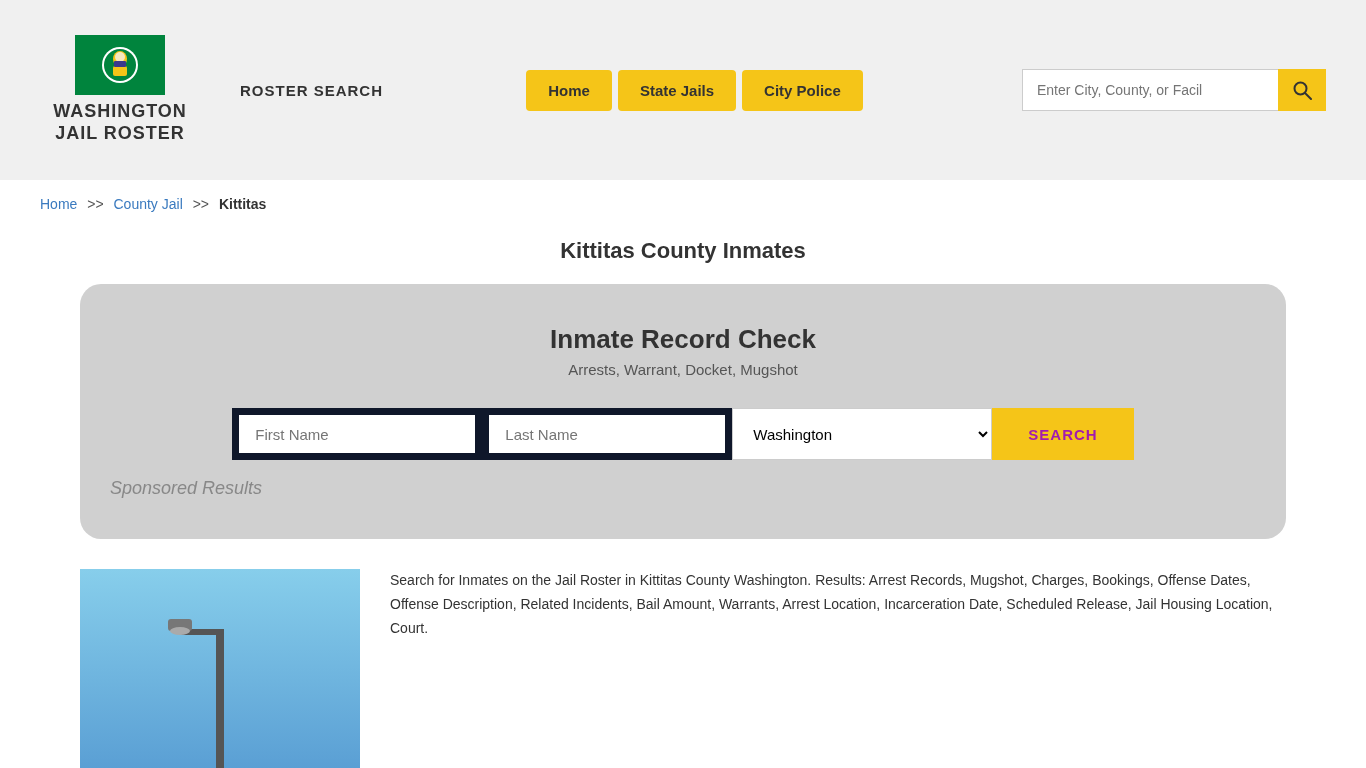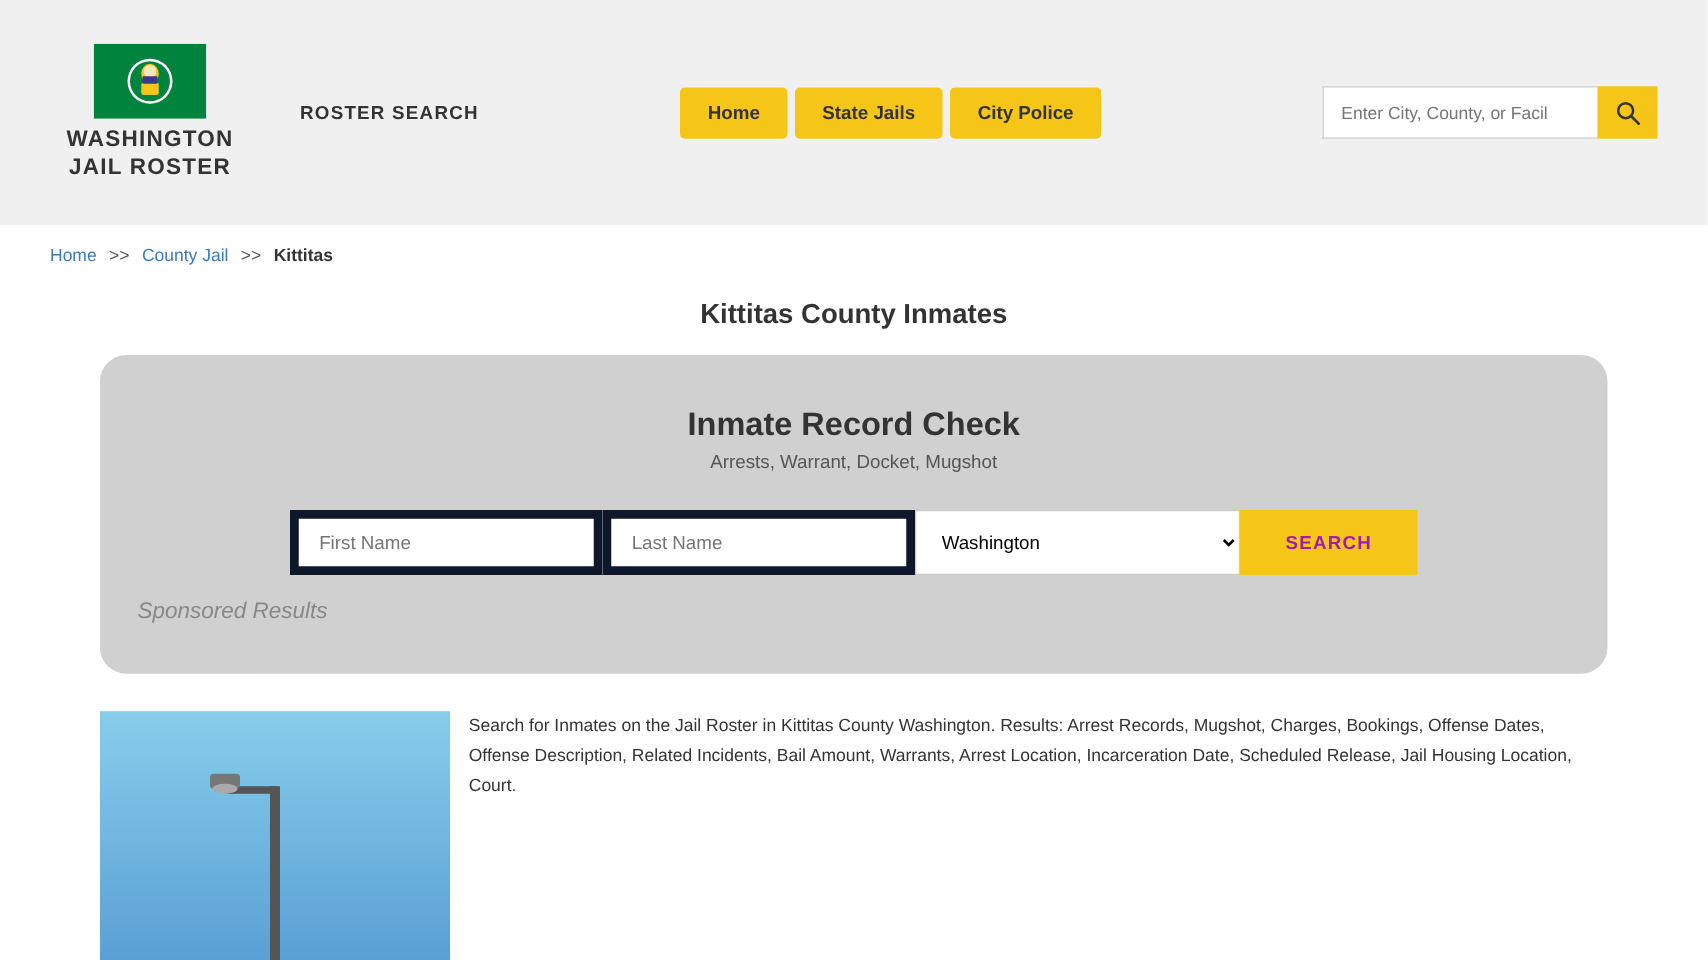--- a/index.html
+++ b/index.html
@@ -58,21 +58,21 @@
     }
     .search-area {
       display: flex;
       align-items: center;
     }
     .search-input-header {
       padding: 14px 14px;
       font-size: 14px;
       border: 1px solid #ccc;
       border-right: none;
-      width: 220px;
+      width: 256px;
       outline: none;
       height: 42px;
       margin-left: 16px;
     }
     .search-btn-header {
       background: #f5c518;
       border: none;
       padding: 0 14px;
       height: 42px;
       cursor: pointer;
@@ -165,21 +165,21 @@
       text-align: left;
       margin-top: 18px;
       font-size: 18px;
       color: #888;
       font-style: italic;
     }
 
     
     .description-section {
       display: flex;
-      gap: 15px;
+      gap: 30px;
       margin: 0 80px 40px;
       align-items: flex-start;
     }
     .description-image {
       width: 280px;
       min-width: 280px;
       height: 200px;
       background: linear-gradient(180deg, #87ceeb 60%, #5a9fd4 100%);
       position: relative;
       overflow: hidden;

